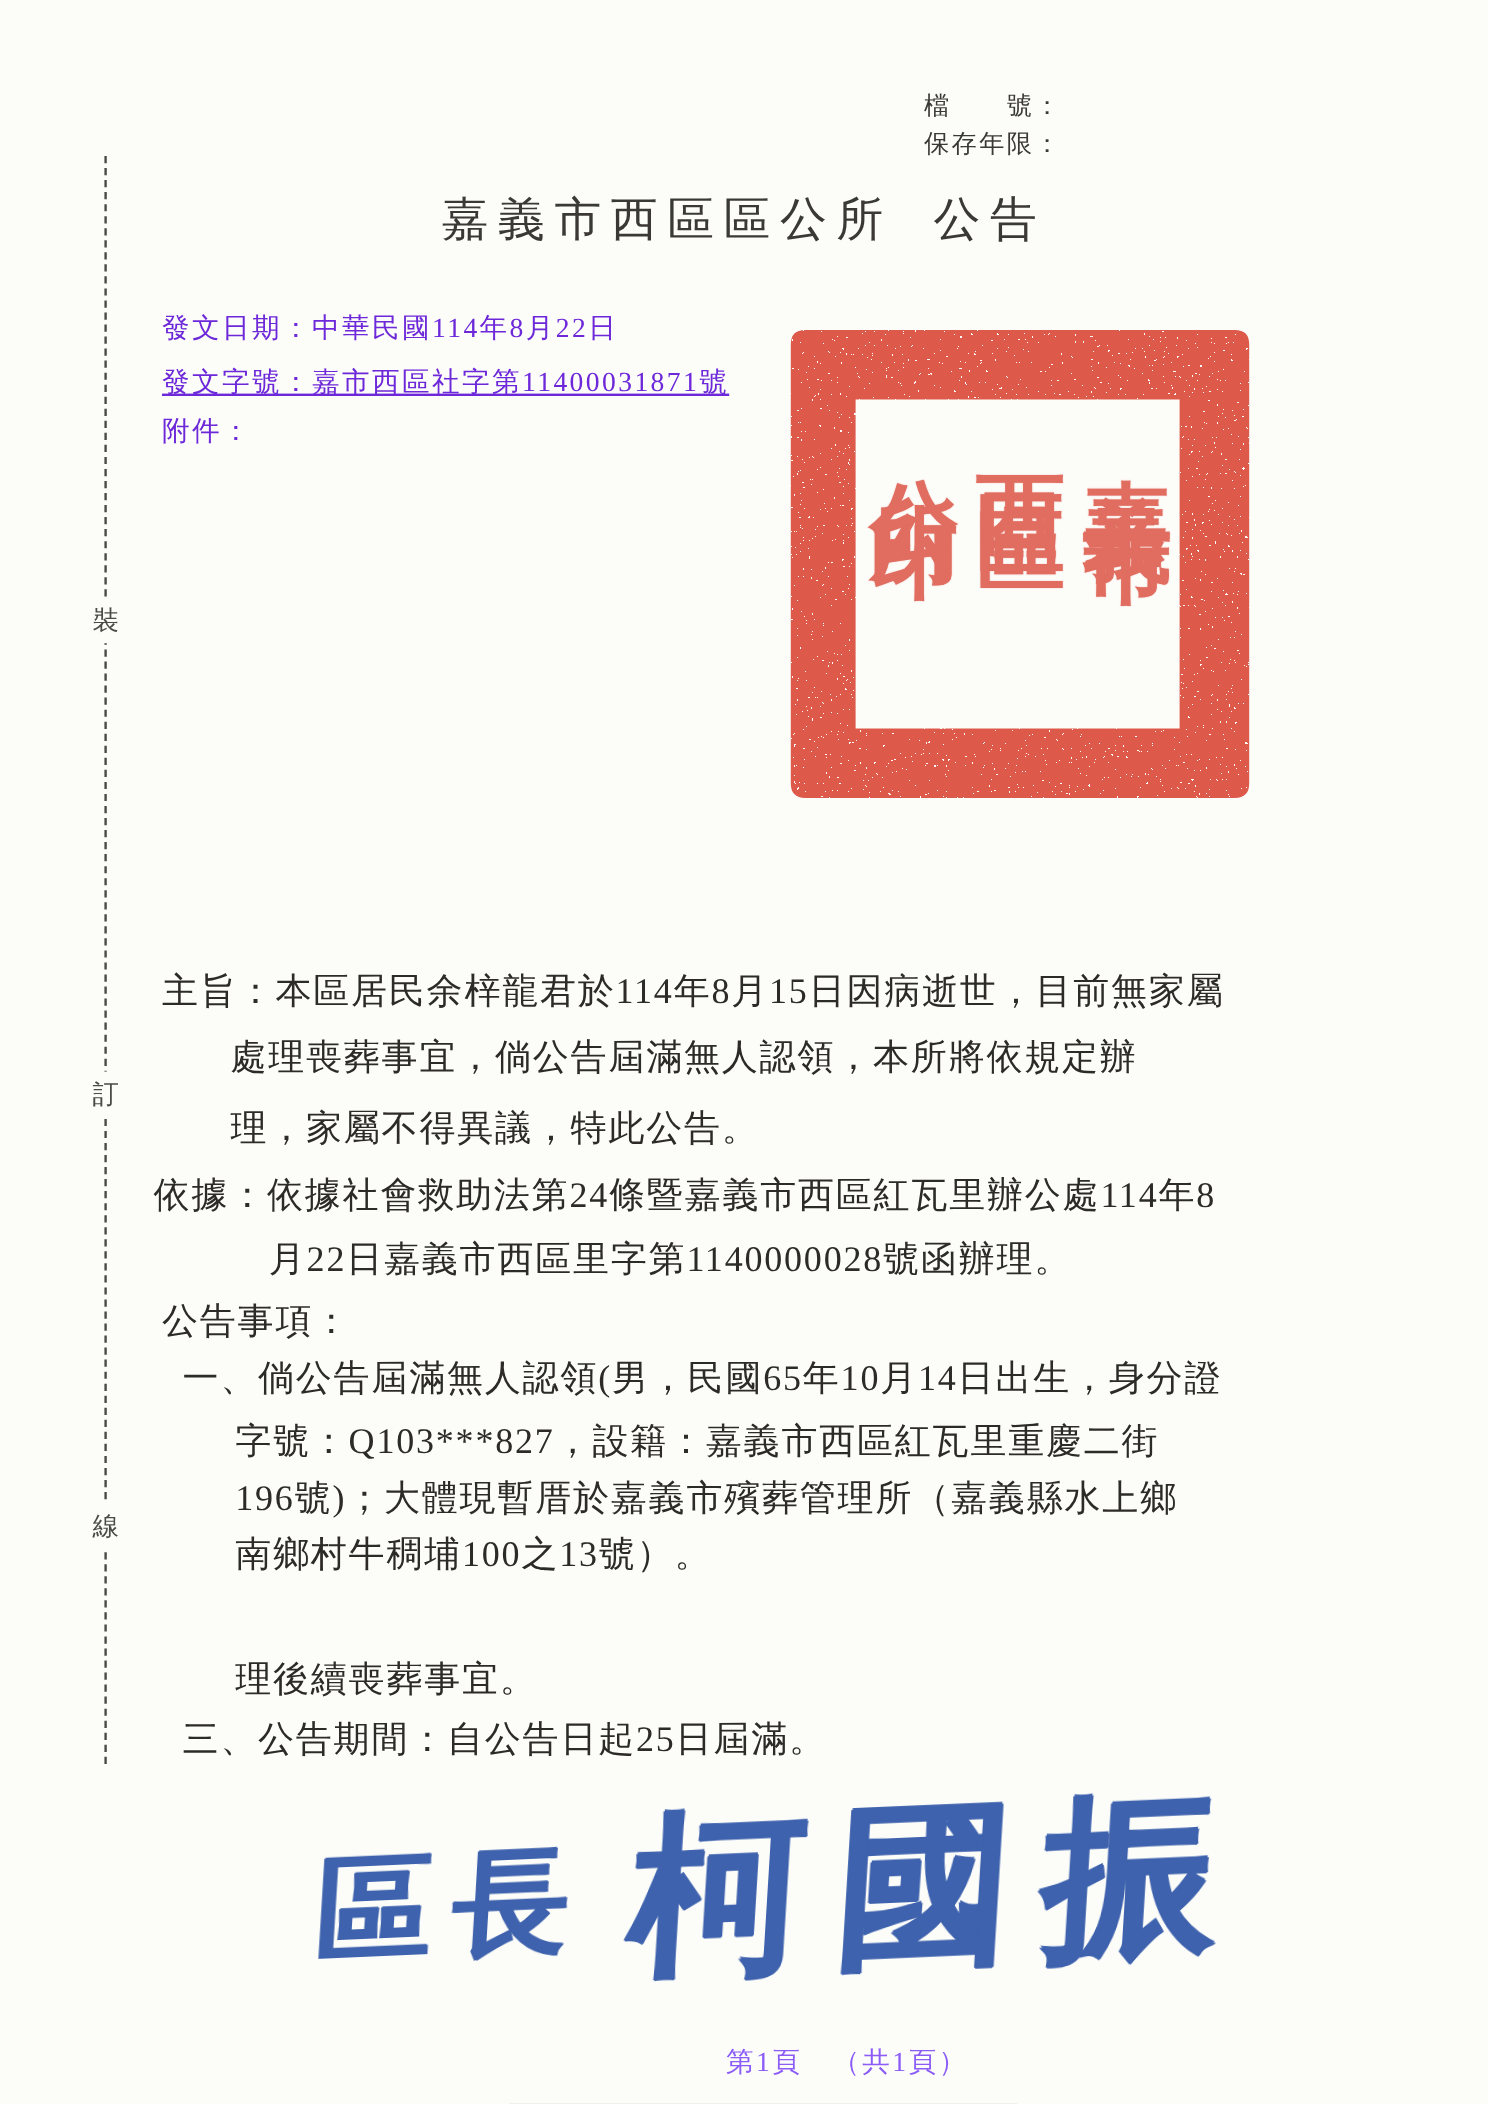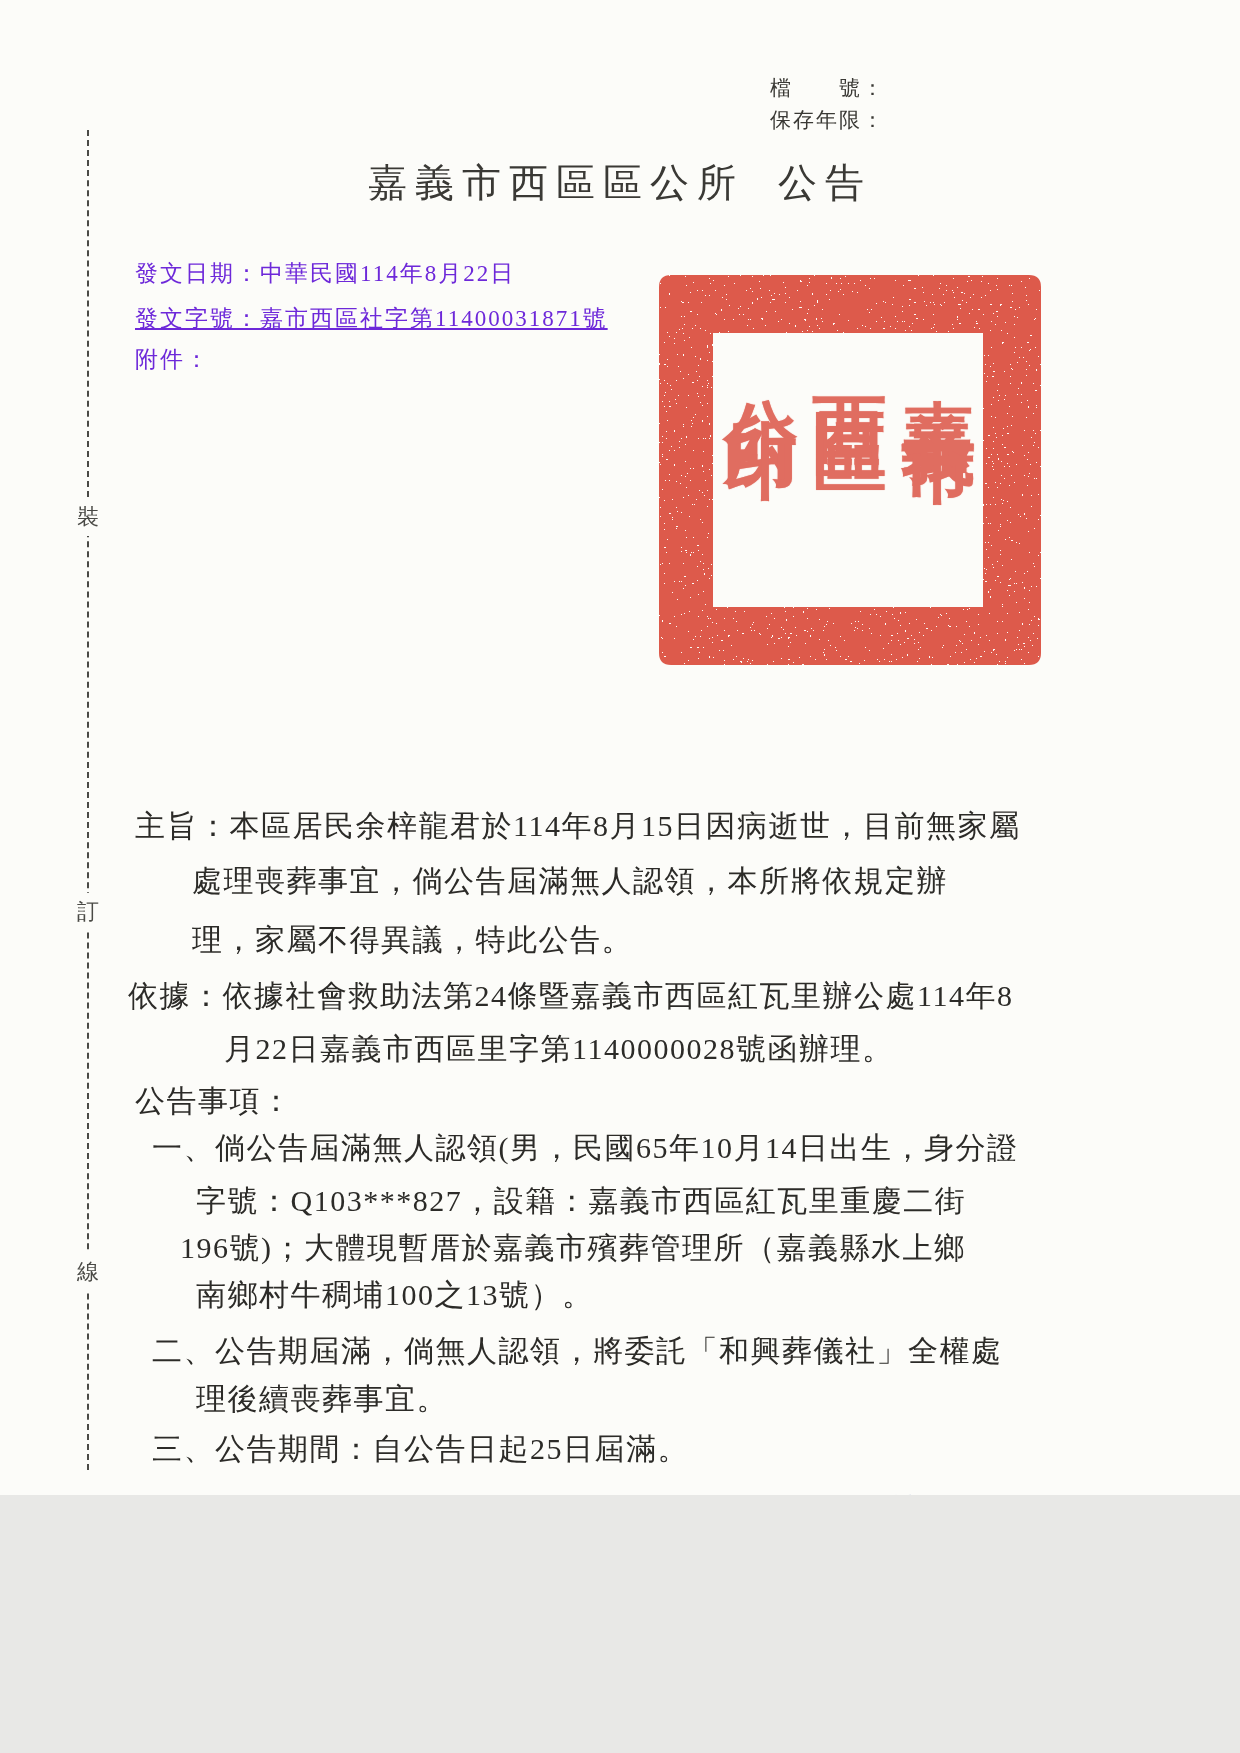--- a/index.html
+++ b/index.html
@@ -1,18 +1,18 @@
 <!DOCTYPE html>
 <html><head>
 <meta charset="utf-8">
 <style>
   html,body{margin:0;padding:0;background:#e8e8e6;}
   .page{
     position:relative;
-    width:1240px;height:1495px;
+    width:1240px;height:1753px;
     margin:0 auto;
     background:#fcfcf9;
     overflow:hidden;
     font-family:"Liberation Serif","DejaVu Serif",serif;
     color:#2e2d2b;
   }
   .abs{position:absolute;white-space:nowrap;}
 
   
   .hdr-label{font-size:21px;letter-spacing:2px;color:#3a3935;}
@@ -117,23 +117,22 @@
   </div>
 
   <div class="abs bline" style="left:135px;top:806px;text-align:right;">主旨：本區居民余梓龍君於114年8月15日因病逝世，目前無家屬</div>
   <div class="abs bline" style="left:192px;top:861px;">處理喪葬事宜，倘公告屆滿無人認領，本所將依規定辦</div>
   <div class="abs bline" style="left:192px;top:920px;">理，家屬不得異議，特此公告。</div>
   <div class="abs bline" style="left:128px;top:976px;">依據：依據社會救助法第24條暨嘉義市西區紅瓦里辦公處114年8</div>
   <div class="abs bline" style="left:192px;top:1029px;margin-left:32px;">月22日嘉義市西區里字第1140000028號函辦理。</div>
   <div class="abs bline" style="left:135px;top:1081px;">公告事項：</div>
   <div class="abs bline" style="left:152px;top:1128px;">一、倘公告屆滿無人認領(男，民國65年10月14日出生，身分證</div>
   <div class="abs bline" style="left:196px;top:1181px;">字號：Q103***827，設籍：嘉義市西區紅瓦里重慶二街</div>
-  <div class="abs bline" style="left:180px;top:1228px;text-align:center;">196號)；大體現暫厝於嘉義市殯葬管理所（嘉義縣水上鄉</div>
+  <div class="abs bline" style="left:196px;top:1228px;text-align:center;">196號)；大體現暫厝於嘉義市殯葬管理所（嘉義縣水上鄉</div>
   <div class="abs bline" style="left:196px;top:1275px;">南鄉村牛稠埔100之13號）。</div>
-  <div class="abs bline" style="left:152px;top:1331px;">二、公告期屆滿，倘無人認領，將委託「和興葬儀社」全權處</div>
   <div class="abs bline" style="left:196px;top:1379px;">理後續喪葬事宜。</div>
   <div class="abs bline" style="left:152px;top:1429px;">三、公告期間：自公告日起25日屆滿。</div>
 
   <div class="abs signature">
     <span class="sig-title">區長</span><span class="sig-name">柯國振</span>
   </div>
 
   <div class="abs footer" style="left:605px;top:1703px;">第1頁　（共1頁）</div>
 
 </div>

